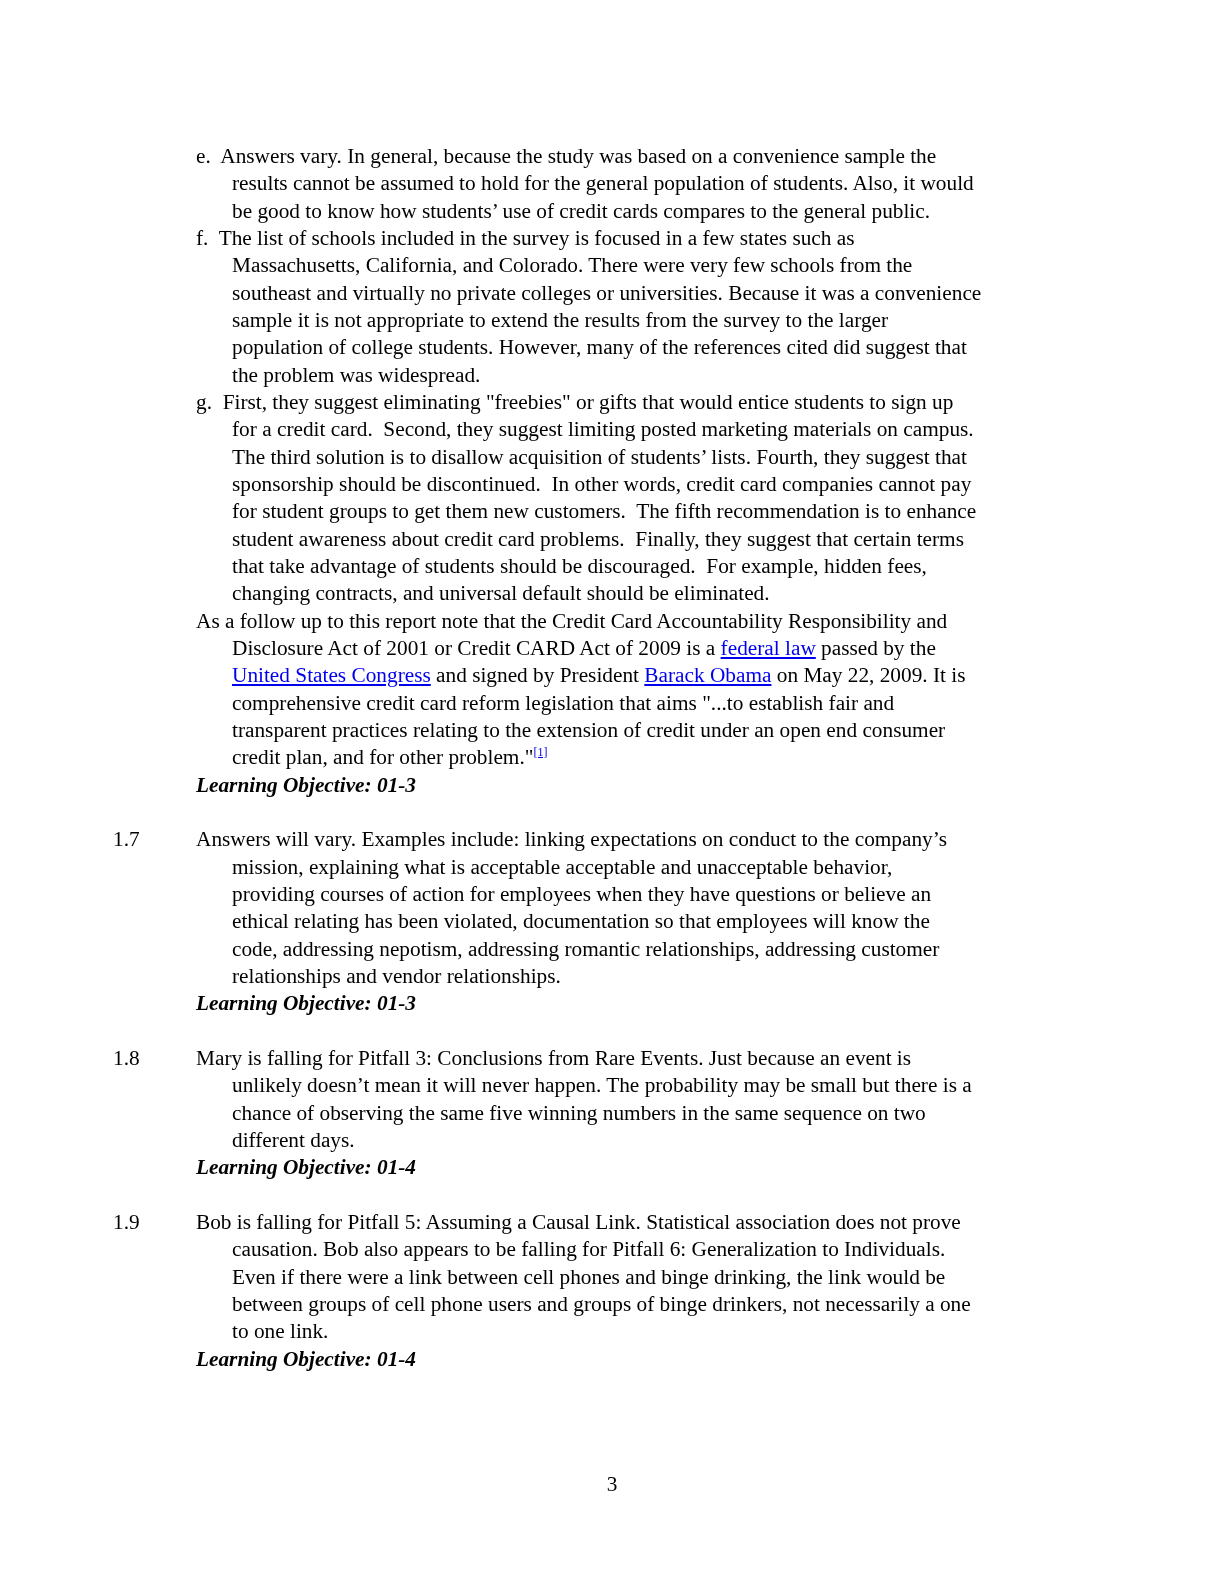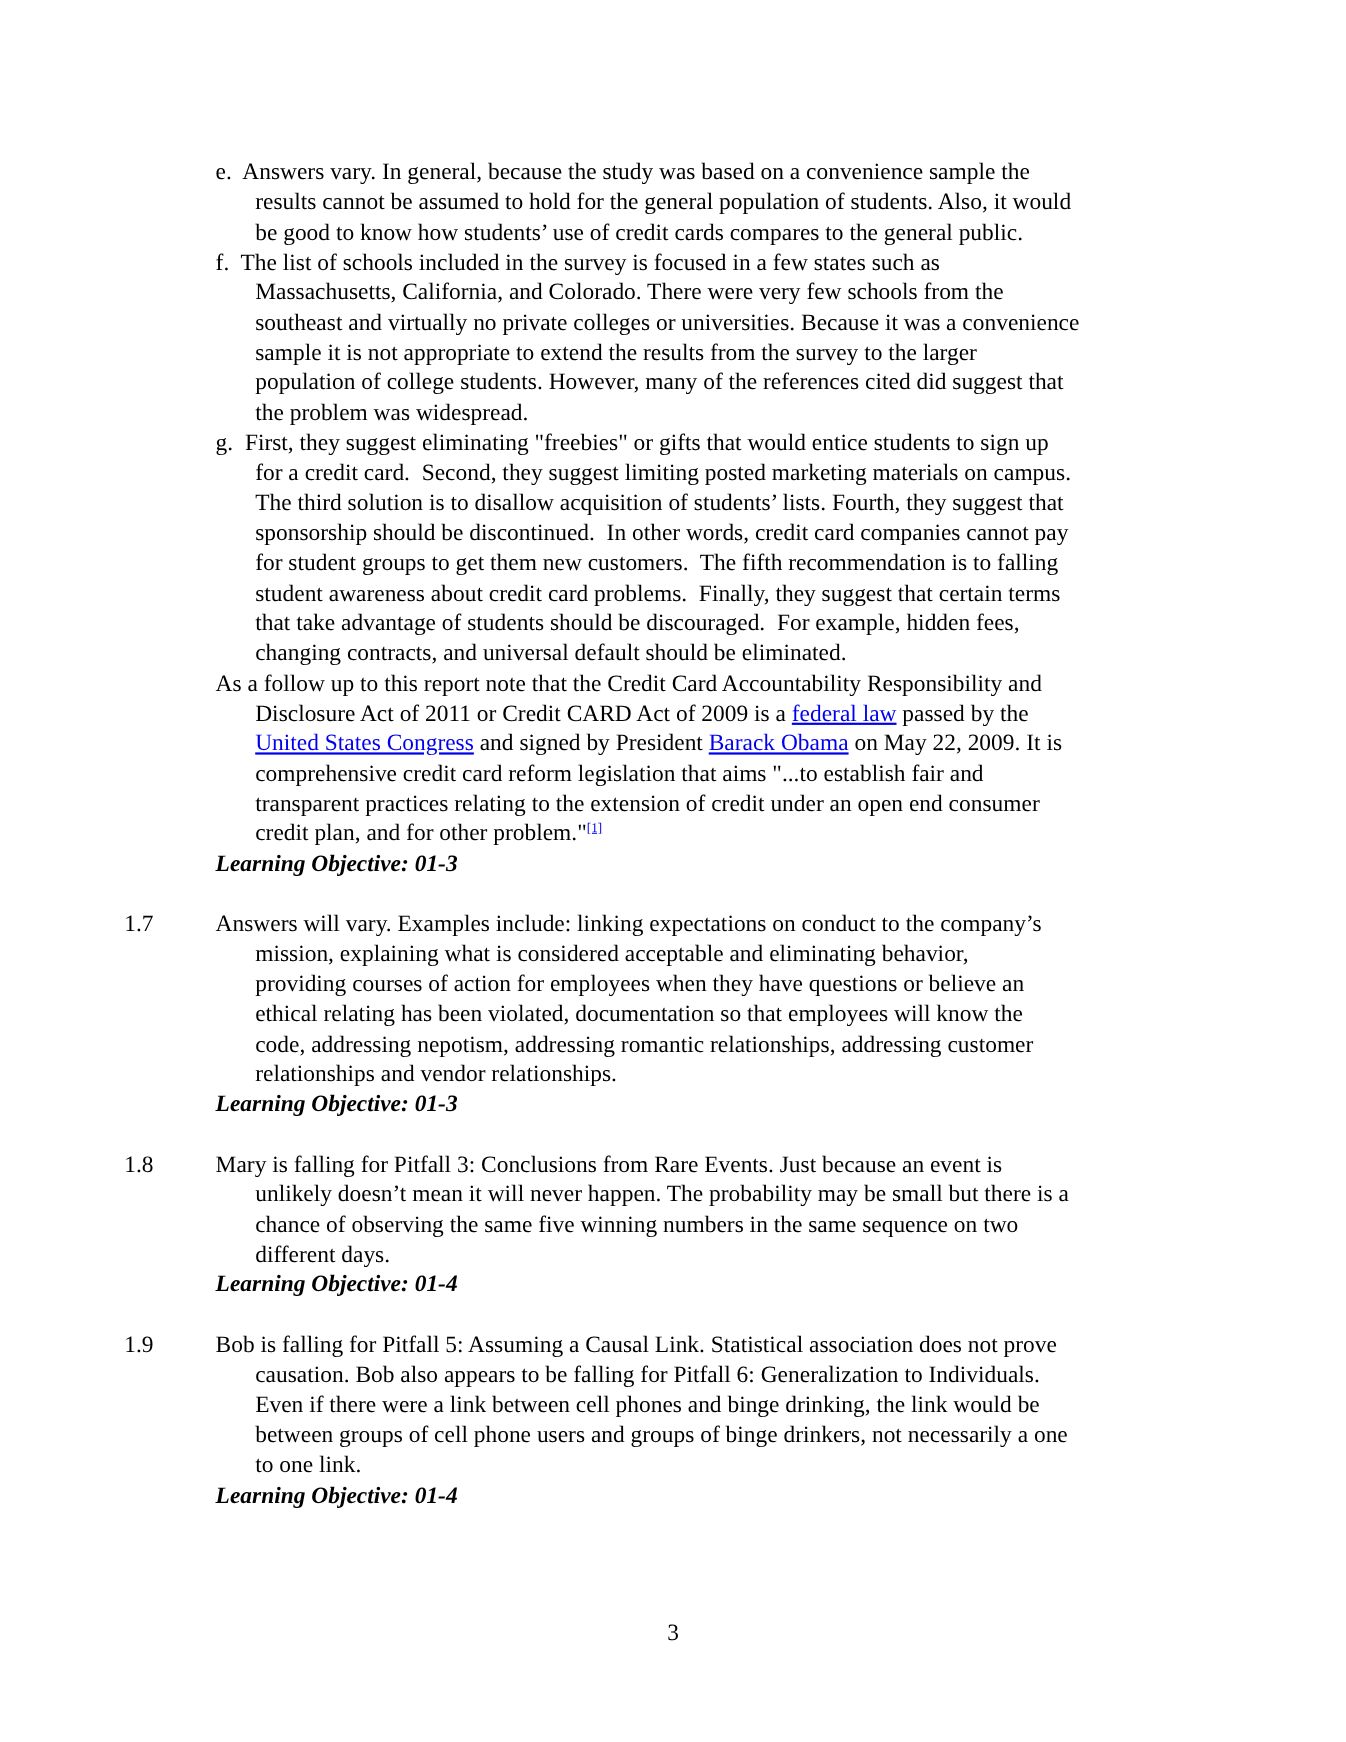--- a/index.html
+++ b/index.html
@@ -35,40 +35,40 @@
     <div class="line l1" style="top:307px">sample it is not appropriate to extend the results from the survey to the larger</div>
     <div class="line l1" style="top:334px">population of college students. However, many of the references cited did suggest that</div>
     <div class="line l1" style="top:362px">the problem was widespread.</div>
   </div>
 
   <div>
     <div class="line l0" style="top:389px"><span>g.</span>  <span>First, they suggest eliminating "freebies" or gifts that would entice students to sign up</span></div>
     <div class="line l1" style="top:416px">for a credit card.  Second, they suggest limiting posted marketing materials on campus.</div>
     <div class="line l1" style="top:444px">The third solution is to disallow acquisition of students’ lists. Fourth, they suggest that</div>
     <div class="line l1" style="top:471px">sponsorship should be discontinued.  In other words, credit card companies cannot pay</div>
-    <div class="line l1" style="top:498px">for student groups to get them new customers.  The fifth recommendation is to falling</div>
+    <div class="line l1" style="top:498px">for student groups to get them new customers.  The fifth recommendation is to enhance</div>
     <div class="line l1" style="top:526px">student awareness about credit card problems.  Finally, they suggest that certain terms</div>
     <div class="line l1" style="top:553px">that take advantage of students should be discouraged.  For example, hidden fees,</div>
     <div class="line l1" style="top:580px">changing contracts, and universal default should be eliminated.</div>
   </div>
 
   <div>
     <div class="line l0" style="top:608px"><span>As a follow up to this report note that the </span><b>Credit Card Accountability Responsibility and</b></div>
-    <div class="line l1" style="top:635px"><b>Disclosure Act of 2011</b><span> or </span><b>Credit CARD Act of 2009</b><span> is a </span><a class="link" href="#">federal law</a><span> passed by the</span></div>
+    <div class="line l1" style="top:635px"><b>Disclosure Act of 2001</b><span> or </span><b>Credit CARD Act of 2009</b><span> is a </span><a class="link" href="#">federal law</a><span> passed by the</span></div>
     <div class="line l1" style="top:662px"><a class="link" href="#">United States Congress</a><span> and signed by President </span><a class="link" href="#">Barack Obama</a><span> on May 22, 2009. It is</span></div>
     <div class="line l1" style="top:690px">comprehensive credit card reform legislation that aims "...to establish fair and</div>
     <div class="line l1" style="top:717px">transparent practices relating to the extension of credit under an open end consumer</div>
     <div class="line l1" style="top:744px"><span>credit plan, and for other problem."</span><sup class="ref"><a href="#">[1]</a></sup></div>
     <div class="line lo" style="top:772px">Learning Objective: 01-3</div>
   </div>
 
   <div>
     <div class="line num" style="top:826px">1.7</div>
     <div class="line l0" style="top:826px">Answers will vary. Examples include: linking expectations on conduct to the company’s</div>
-    <div class="line l1" style="top:854px">mission, explaining what is considered acceptable and eliminating behavior,</div>
+    <div class="line l1" style="top:854px">mission, explaining what is acceptable acceptable and unacceptable behavior,</div>
     <div class="line l1" style="top:881px">providing courses of action for employees when they have questions or believe an</div>
     <div class="line l1" style="top:908px">ethical relating has been violated, documentation so that employees will know the</div>
     <div class="line l1" style="top:936px">code, addressing nepotism, addressing romantic relationships, addressing customer</div>
     <div class="line l1" style="top:963px">relationships and vendor relationships.</div>
     <div class="line lo" style="top:990px">Learning Objective: 01-3</div>
   </div>
 
   <div>
     <div class="line num" style="top:1045px">1.8</div>
     <div class="line l0" style="top:1045px">Mary is falling for Pitfall 3: Conclusions from Rare Events. Just because an event is</div>

